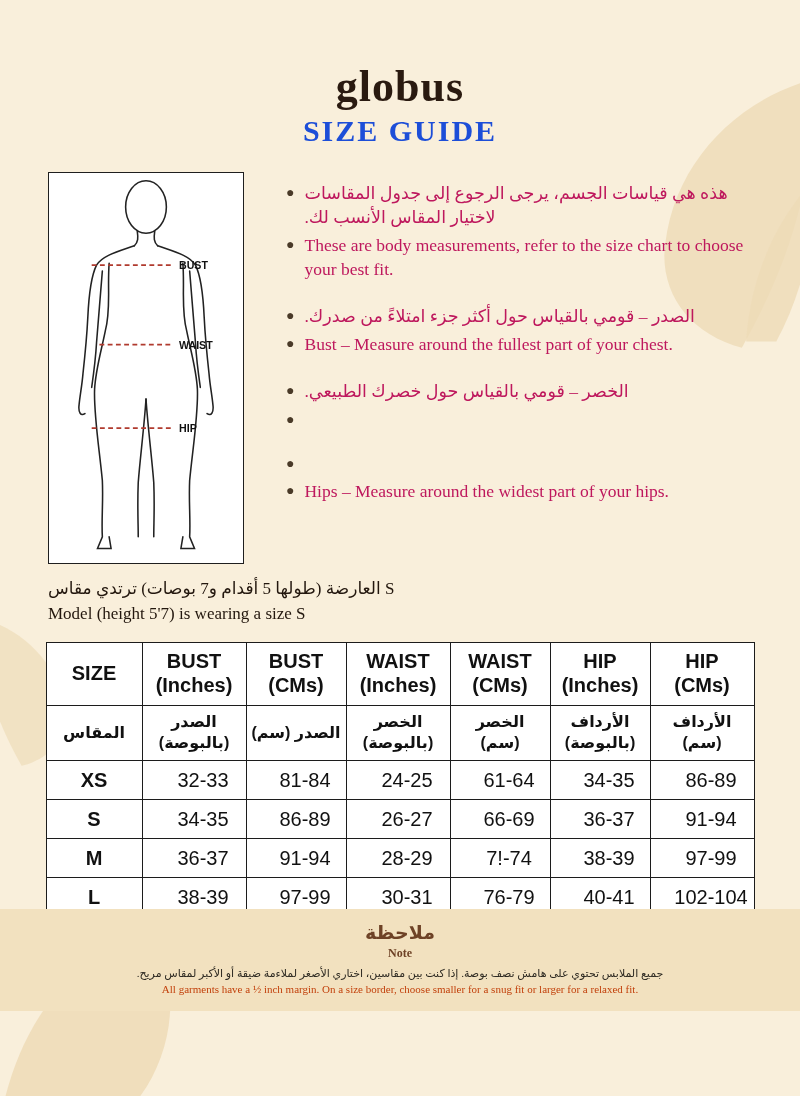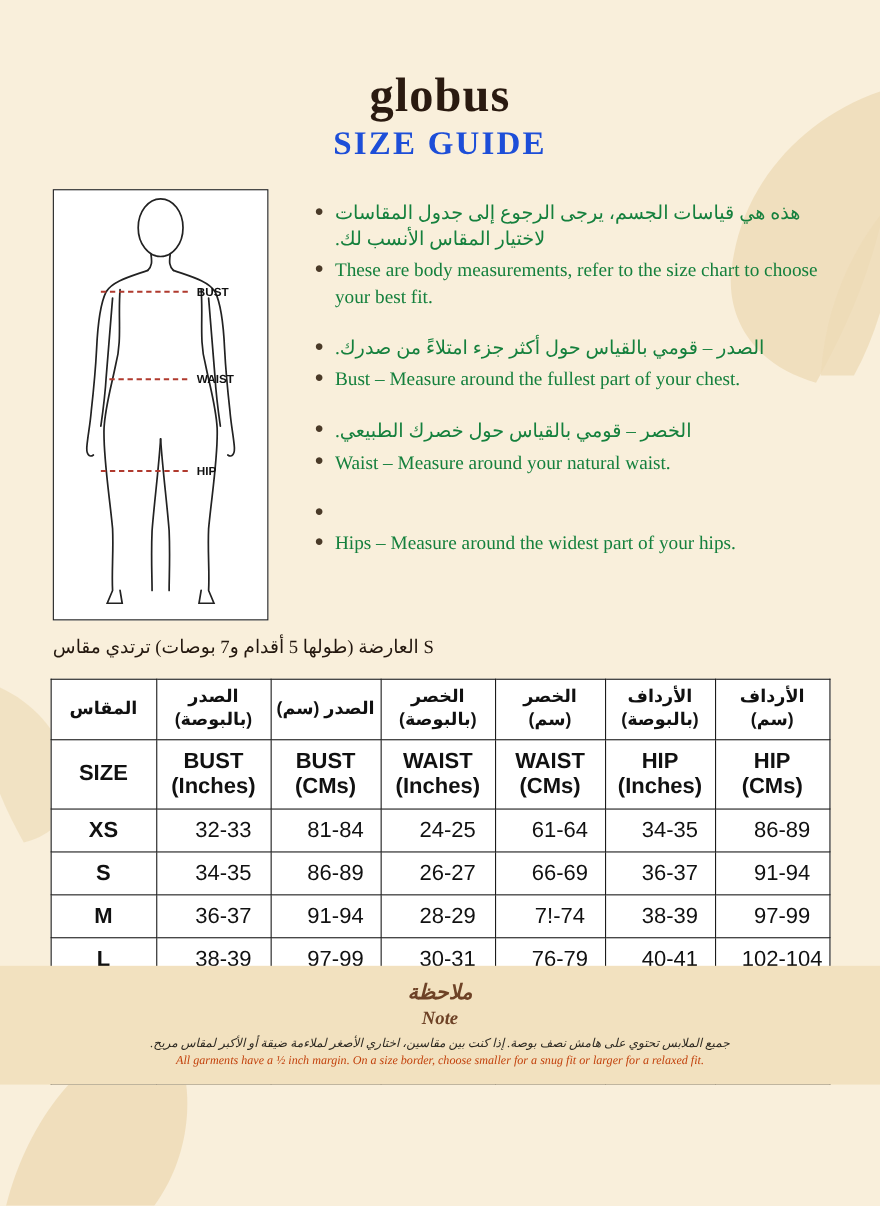--- a/index.html
+++ b/index.html
@@ -32,21 +32,21 @@
     width:196px; height:392px; flex:none;
     background:#ffffff; border:1.6px solid #1f1f1f;
     box-sizing:border-box;
   }
   .figure-box svg { width:100%; height:100%; display:block; }
 
   .bullets { flex:1; padding-top:10px; }
   .group { margin-bottom:23px; }
   .bullet-line { display:flex; gap:10px; margin-bottom:5px; align-items:flex-start; }
   .dot { color:#4a3a28; font-size:14px; line-height:1.55; flex:none; }
-  .bullet-text { font-size:17.5px; line-height:1.35; color:#15803d; }
+  .bullet-text { font-size:17.5px; line-height:1.35; color:#be185d; }
   .bullet-text.ar { direction:rtl; text-align:left; }
 
   .model-note { padding:14px 48px 0; font-size:17px; line-height:1.35; color:#23170e; }
   .model-note .ar { margin-bottom:2px; }
 
   table.size-table {
     margin:16px auto 0; border-collapse:collapse;
     background:#ffffff;
     font-family:"Liberation Sans","DejaVu Sans",sans-serif;
     color:#111111;
@@ -56,24 +56,24 @@
   }
   .th-en { font-size:20px; font-weight:bold; height:62px; line-height:1.18; }
   .th-en .sub { display:block; }
   .th-ar { font-size:16px; font-weight:bold; height:54px; direction:rtl; line-height:1.3; }
   td.data { font-size:20px; height:38px; font-weight:normal;padding-left:22px; }
   td.size-col { font-size:20px; font-weight:bold; }
 
   .note-band {
     position:absolute; left:0; right:0; bottom:0; z-index:1;
     background:#f2e1bf; text-align:center;
-    padding:12px 34px 16px; box-sizing:border-box;font-style:italic;
+    padding:12px 34px 16px; box-sizing:border-box;
   }
   .note-title-ar { font-size:19px; font-weight:bold; color:#6e4226; direction:rtl; }
-  .note-title-en { font-size:17px; font-weight:bold; color:#6e4226; margin-top:2px; }
+  .note-title-en { font-size:12px; font-weight:bold; color:#6e4226; margin-top:2px; }
   .note-body-ar { font-size:11px; color:#2e2a22; margin-top:6px; direction:rtl; }
   .note-body-en { font-size:11px; color:#c2410c; margin-top:3px; }
 </style>
 </head>
 <body>
 
 <div class="page">
 
   <svg class="decor" style="top:26px; right:-26px; width:220px; height:280px;" viewBox="0 0 100 130">
     <path d="M96,4 C58,14 28,46 26,86 C26,107 40,123 62,129 C78,100 96,62 96,4 Z" fill="#f0dfbe"></path>
@@ -151,68 +151,68 @@
             <span class="bullet-text">Bust – Measure around the fullest part of your chest.</span>
           </div>
         </div>
         <div class="group">
           <div class="bullet-line">
             <span class="dot">●</span>
             <span class="bullet-text ar">الخصر – قومي بالقياس حول خصرك الطبيعي.</span>
           </div>
           <div class="bullet-line">
             <span class="dot">●</span>
-            <span class="bullet-text">Waist – Measure around your natural waist.</span>
           </div>
         </div>
         <div class="group">
           <div class="bullet-line">
             <span class="dot">●</span>
           </div>
           <div class="bullet-line">
             <span class="dot">●</span>
             <span class="bullet-text">Hips – Measure around the widest part of your hips.</span>
           </div>
         </div>
       </div>
     </div>
 
     <div class="model-note">
       <div class="ar">العارضة (طولها 5 أقدام و7 بوصات) ترتدي مقاس S</div>
+      <div>Model (height 5'7) is wearing a size S</div>
     </div>
 
     <table class="size-table">
       <colgroup>
         <col style="width:96px">
           <col style="width:104px">
           <col style="width:100px">
         <col style="width:104px">
           <col style="width:100px">
           <col style="width:100px">
           <col style="width:104px">
       </colgroup>
       <thead>
         <tr>
+          <th class="th-en"><span>SIZE</span></th>
+          <th class="th-en"><span>BUST</span><span class="sub">(Inches)</span></th>
+          <th class="th-en"><span>BUST</span><span class="sub">(CMs)</span></th>
+          <th class="th-en"><span>WAIST</span><span class="sub">(Inches)</span></th>
+          <th class="th-en"><span>WAIST</span><span class="sub">(CMs)</span></th>
+          <th class="th-en"><span>HIP</span><span class="sub">(Inches)</span></th>
+          <th class="th-en"><span>HIP</span><span class="sub">(CMs)</span></th>
+        </tr>
+        <tr>
           <th class="th-ar">المقاس</th>
           <th class="th-ar">الصدر (بالبوصة)</th>
           <th class="th-ar">الصدر (سم)</th>
           <th class="th-ar">الخصر (بالبوصة)</th>
           <th class="th-ar">الخصر (سم)</th>
           <th class="th-ar">الأرداف (بالبوصة)</th>
           <th class="th-ar">الأرداف (سم)</th>
         </tr>
-        <tr>
-          <th class="th-en"><span>SIZE</span></th>
-          <th class="th-en"><span>BUST</span><span class="sub">(Inches)</span></th>
-          <th class="th-en"><span>BUST</span><span class="sub">(CMs)</span></th>
-          <th class="th-en"><span>WAIST</span><span class="sub">(Inches)</span></th>
-          <th class="th-en"><span>WAIST</span><span class="sub">(CMs)</span></th>
-          <th class="th-en"><span>HIP</span><span class="sub">(Inches)</span></th>
-          <th class="th-en"><span>HIP</span><span class="sub">(CMs)</span></th>
-        </tr>
       </thead>
       <tbody>
         <tr>
           <td class="size-col">XS</td>
           <td class="data">32-33</td>
           <td class="data">81-84</td>
           <td class="data">24-25</td>
           <td class="data">61-64</td>
           <td class="data">34-35</td>
           <td class="data">86-89</td>

